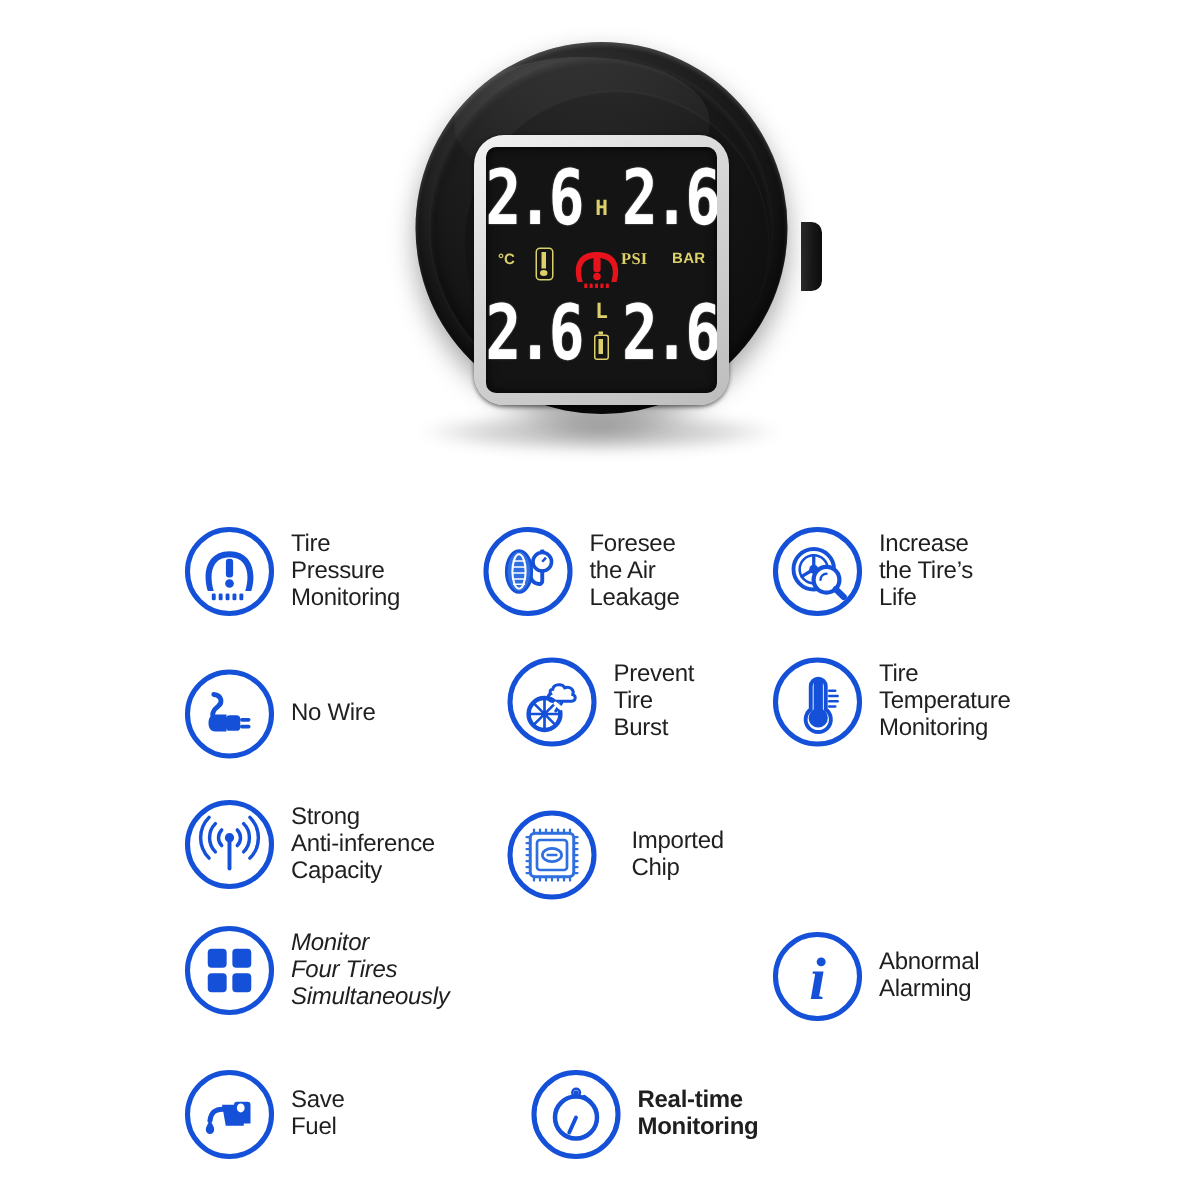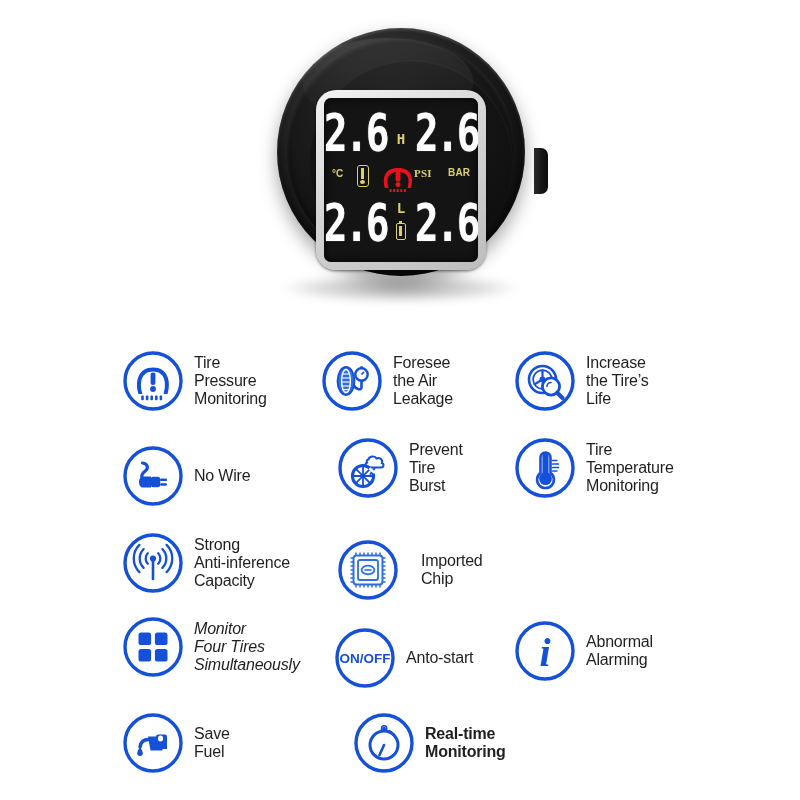--- a/index.html
+++ b/index.html
@@ -537,29 +537,20 @@
         <rect x="32.9" y="16.5" width="12.6" height="12.6" rx="2.6" fill="#1450d8"></rect>
         <rect x="16.5" y="32.9" width="12.6" height="12.6" rx="2.6" fill="#1450d8"></rect>
         <rect x="32.9" y="32.9" width="12.6" height="12.6" rx="2.6" fill="#1450d8"></rect>
       </svg>
     </div>
     <div class="feature-label">Monitor
 Four Tires
 Simultaneously</div>
   </div>
 
-  <div class="feature" style="left:334px; top:295px;">
-    <div class="feature-icon">
-      <svg viewBox="0 0 62 62" aria-hidden="true">
-        <circle cx="31" cy="31" r="28" fill="none" stroke="#1450d8" stroke-width="3.4"></circle>
-        <text class="onoff-text" x="31" y="35.8" text-anchor="middle">ON/OFF</text>
-      </svg>
-    </div>
-    <div class="feature-label">Anto-start</div>
-  </div>
 
   <div class="feature" style="left:514px; top:288px;">
     <div class="feature-icon">
       <svg viewBox="0 0 62 62" aria-hidden="true">
         <circle cx="31" cy="31" r="28" fill="none" stroke="#1450d8" stroke-width="3.4"></circle>
         <text x="31" y="46" text-anchor="middle" font-family="Liberation Serif, serif" font-style="italic" font-weight="700" font-size="40" fill="#1450d8">i</text>
       </svg>
     </div>
     <div class="feature-label">Abnormal
 Alarming</div>

